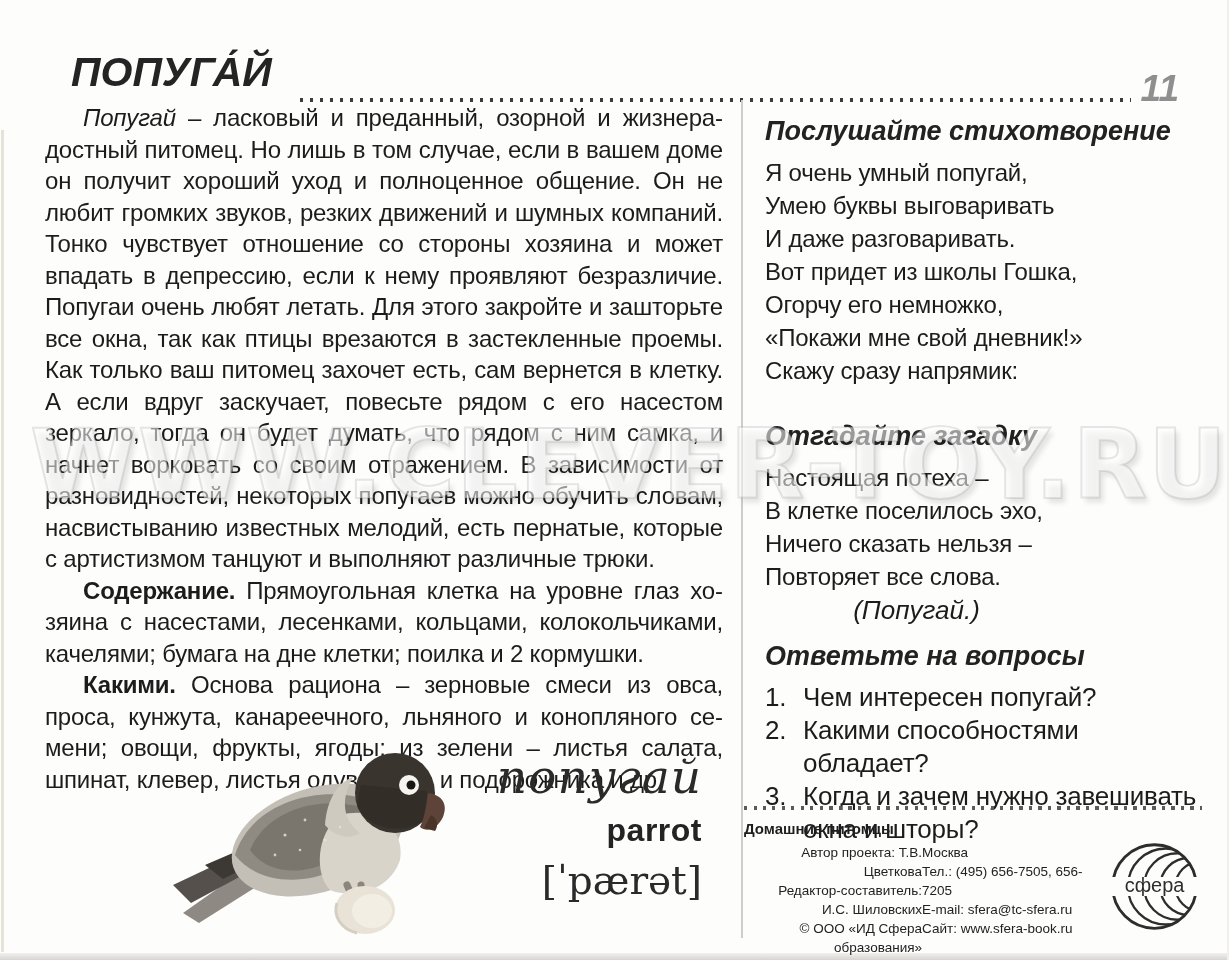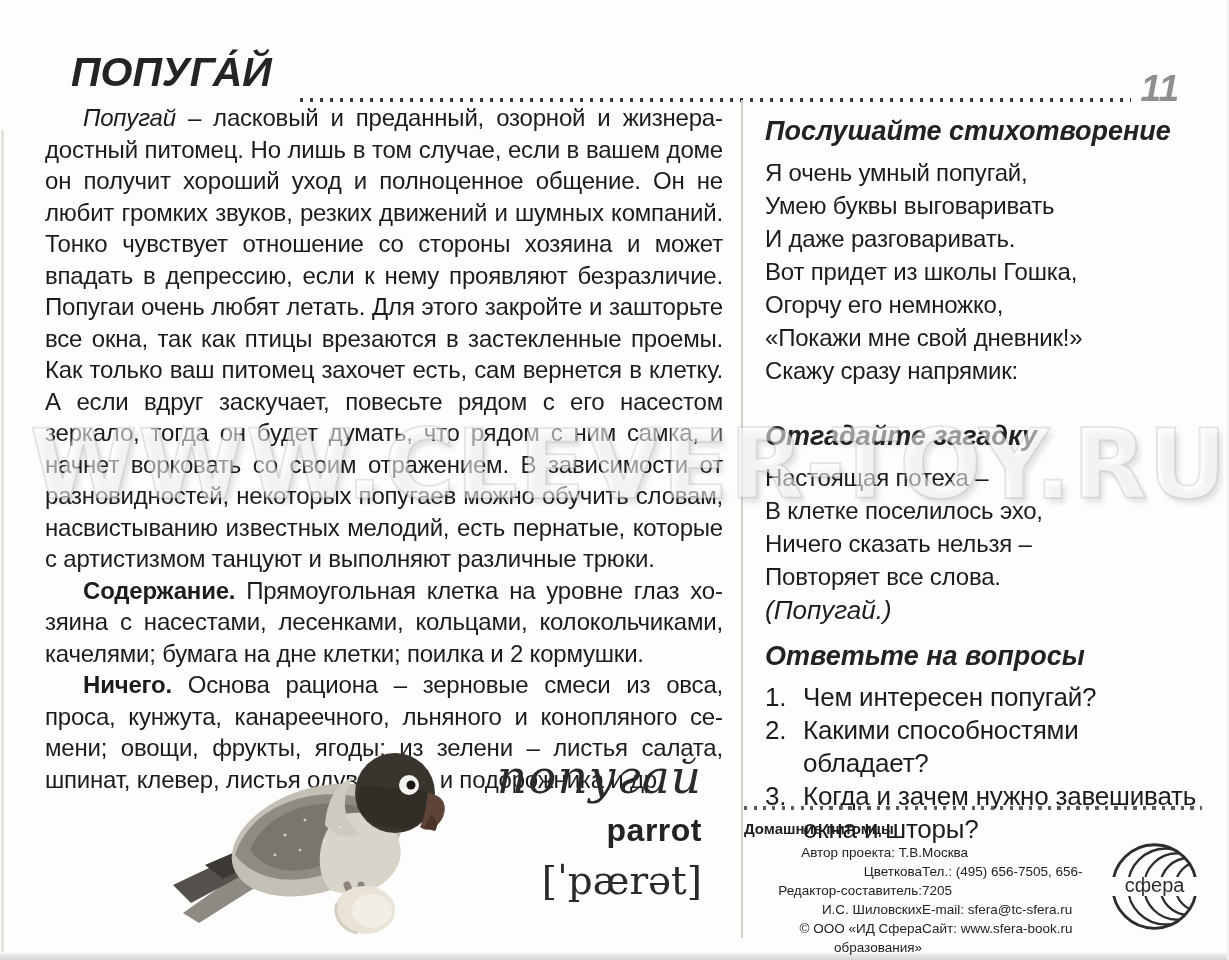--- a/index.html
+++ b/index.html
@@ -51,21 +51,21 @@
   
   .right-col{position:absolute;left:765px;top:116px;width:445px;}
   .section-heading{
     margin:0 0 9px 0;font-size:27px;font-weight:700;font-style:italic;color:#222;
   }
   .verse-line, .riddle-line{font-size:24px;line-height:33px;letter-spacing:-0.2px;}
   .poem{margin-bottom:34px;}
   .riddle{margin-bottom:13px;}
   .riddle-answer{
     font-size:26px;line-height:35px;font-style:italic;
-    text-align:left;padding-right:142px;
+    text-align:center;padding-right:142px;
   }
   .questions .q-row{display:flex;font-size:26px;line-height:33px;letter-spacing:-0.2px;}
   .questions .q-num{width:38px;flex:none;}
   .questions .q-text{flex:1;}
 
   
   .vocab{position:absolute;left:430px;top:750px;width:272px;text-align:right;}
   .vocab-ru{
     font-family:"DejaVu Serif", serif;font-style:italic;
     font-size:47px;line-height:54px;color:#2a2a2a;letter-spacing:1px;
@@ -107,21 +107,21 @@
 
   <div class="header">
     <h1 class="page-title">ПОПУГА́Й</h1>
     <div class="header-dots"></div>
     <div class="page-number">11</div>
   </div>
 
   <div class="main-article">
     <p><span class="lead-italic">Попугай</span><span> – ласковый и преданный, озорной и жизнера­достный питомец. Но лишь в том случае, если в вашем доме он получит хороший уход и полноценное общение. Он не любит громких звуков, резких движений и шумных компаний. Тонко чувствует отношение со стороны хозяина и может впадать в депрессию, если к нему проявляют без­различие. Попугаи очень любят летать. Для этого закройте и зашторьте все окна, так как птицы врезаются в застеклен­ные проемы. Как только ваш питомец захочет есть, сам вернется в клетку. А если вдруг заскучает, повесьте рядом с его насестом зеркало, тогда он будет думать, что рядом с ним самка, и начнет ворковать со своим отражением. В за­висимости от разновидностей, некоторых попугаев можно обучить словам, насвистыванию известных мелодий, есть пернатые, которые с артистизмом танцуют и выполняют различные трюки.</span></p>
     <p><span class="lead-bold">Содержание.</span><span> Прямоугольная клетка на уровне глаз хо­зяина с насестами, лесенками, кольцами, колокольчиками, качелями; бумага на дне клетки; поилка и 2 кормушки.</span></p>
-    <p><span class="lead-bold">Ничего.</span><span> Основа рациона – зерновые смеси из овса, проса, кунжута, канареечного, льняного и конопляного се­мени; овощи, фрукты, ягоды; из зелени – листья салата, шпинат, клевер, листья одуванчика и подорожника и др.</span></p>
+    <p><span class="lead-bold">Какими.</span><span> Основа рациона – зерновые смеси из овса, проса, кунжута, канареечного, льняного и конопляного се­мени; овощи, фрукты, ягоды; из зелени – листья салата, шпинат, клевер, листья одуванчика и подорожника и др.</span></p>
   </div>
 
   <div class="col-divider"></div>
 
   <div class="right-col">
 
     <div class="poem">
       <h2 class="section-heading">Послушайте стихотворение</h2>
       <div class="verse-line">Я очень умный попугай,</div>
       <div class="verse-line">Умею буквы выговаривать</div>

